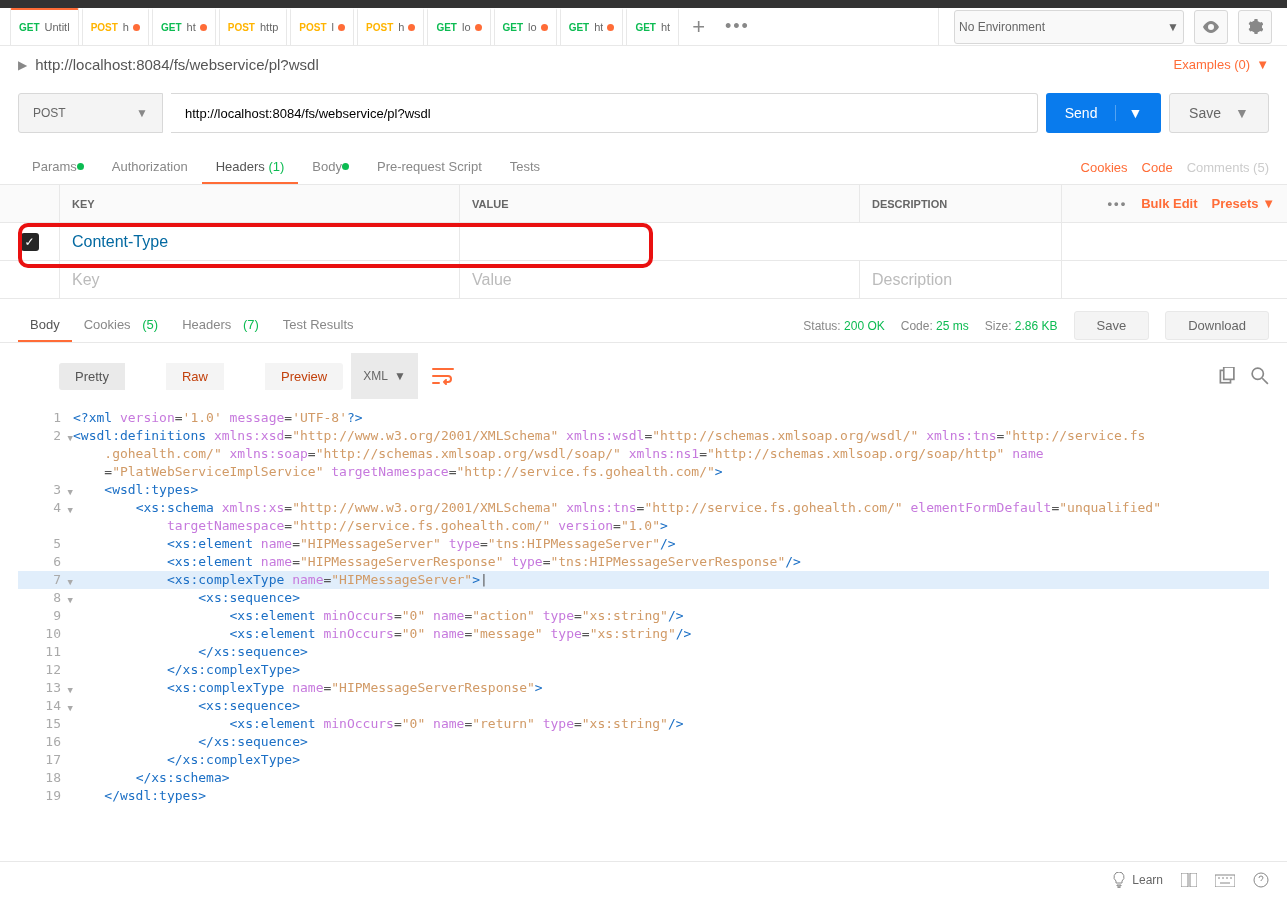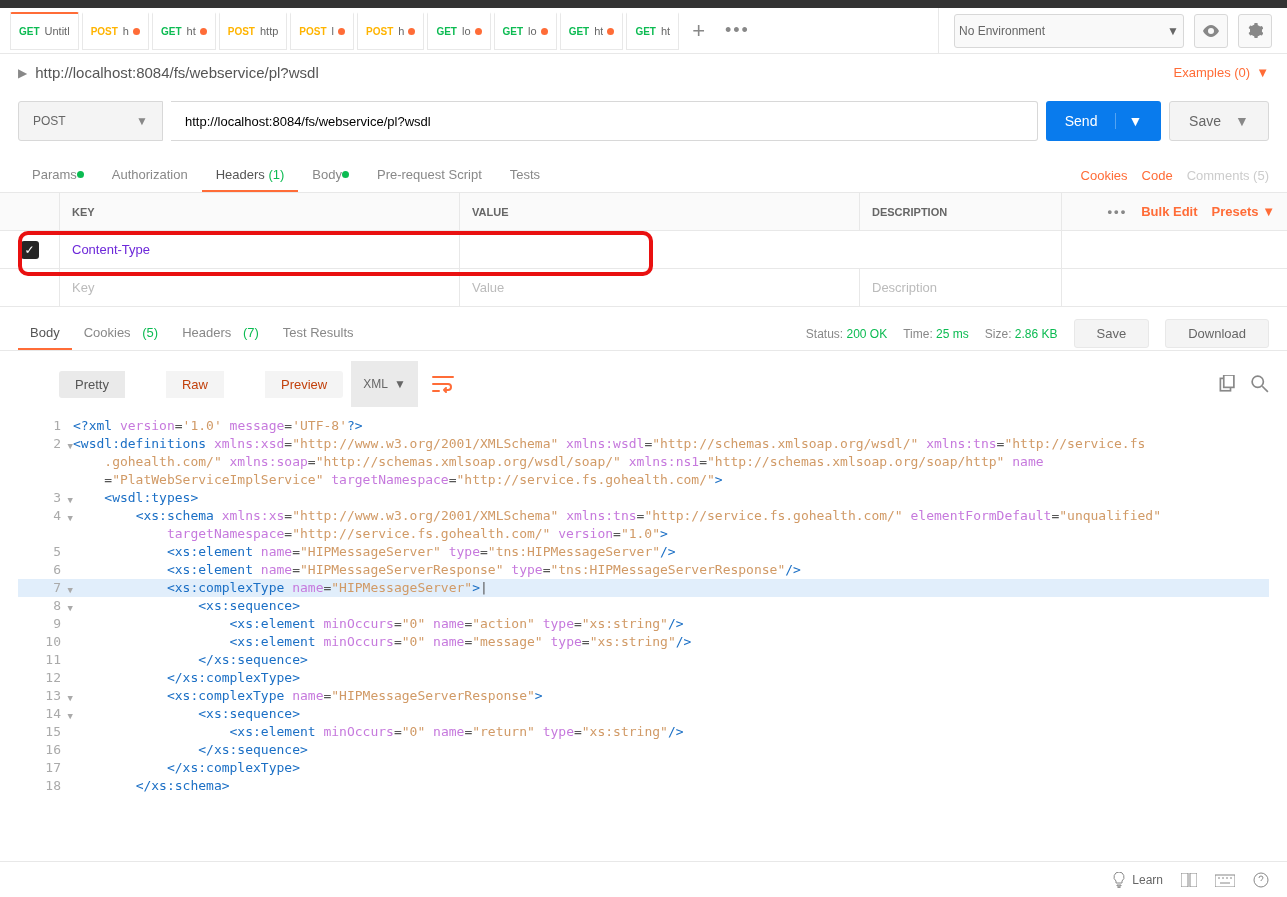--- a/index.html
+++ b/index.html
@@ -1,18 +1,18 @@
 <!DOCTYPE html>
 <html><head>
 <meta charset="utf-8">
 <style>
 * { box-sizing: border-box; margin: 0; padding: 0; }
 body { font-family: -apple-system, BlinkMacSystemFont, "Segoe UI", Arial, sans-serif; font-size: 12px; color: #666; background: #fff; width: 1287px; height: 897px; overflow: hidden; }
 .top-bar { height: 8px; background: #333; }
-.top-row { display: flex; height: 46px; border-bottom: 1px solid #e8e8e8; gap: 16px; }
+.top-row { display: flex; height: 38px; border-bottom: 1px solid #e8e8e8; gap: 16px; }
 .tabs { display: flex; flex: 1; align-items: center; padding-left: 10px; }
 .tab { display: flex; align-items: center; padding: 0 8px; height: 38px; border: 1px solid #e8e8e8; border-top: 2px solid transparent; margin-right: 3px; background: #fff; border-radius: 2px 2px 0 0; cursor: pointer; }
 .tab.active { border-top-color: #ff6c37; }
 .method { font-weight: 700; font-size: 10px; }
 .method.GET { color: #0cbb52; }
 .method.POST { color: #ffb400; }
 .tab-title { margin-left: 5px; font-size: 11px; color: #666; max-width: 28px; overflow: hidden; white-space: nowrap; }
 .dot { width: 7px; height: 7px; border-radius: 50%; background: #ff6c37; margin-left: 4px; }
 .add-tab { font-size: 22px; color: #888; padding: 0 10px; cursor: pointer; }
 .more-tabs { font-size: 18px; color: #888; padding: 0 10px; cursor: pointer; letter-spacing: 2px; }
@@ -42,21 +42,21 @@
 .hdr-row.head { background: #fafafa; font-weight: 600; color: #666; font-size: 11px; }
 .hdr-cell { padding: 0 12px; border-right: 1px solid #e8e8e8; height: 100%; display: flex; align-items: center; }
 .hdr-check { width: 60px; justify-content: center; }
 .hdr-key { width: 400px; }
 .hdr-val { width: 400px; }
 .hdr-desc { flex: 1; }
 .hdr-actions { width: 225px; justify-content: flex-end; gap: 14px; border-right: none; font-size: 13px; }
 .hdr-actions a { color: #ff6c37; text-decoration: none; }
 .hdr-actions .more { color: #888; letter-spacing: 2px; }
 .checkbox { width: 18px; height: 18px; background: #262626; border-radius: 3px; display: flex; align-items: center; justify-content: center; color: #fff; font-size: 12px; }
-.hdr-input { border: none; width: 100%; font-size: 13px; color: #6d28d9; background: transparent; }
+.hdr-input { border: none; width: 100%; font-size: 16px; color: #0369a1; background: transparent; }
 .hdr-input::placeholder { color: #bbb; }
 .red-box { position: absolute; border: 4px solid #e91010; border-radius: 10px; pointer-events: none; }
 .resp-tabs { display: flex; padding: 10px 18px 0; border-bottom: 1px solid #e8e8e8; align-items: center; }
 .resp-tab { padding: 8px 12px; font-size: 13px; color: #888; cursor: pointer; border-bottom: 2px solid transparent; display: flex; gap: 4px; }
 .resp-tab.active { border-bottom-color: #ff6c37; color: #555; }
 .resp-status { margin-left: auto; display: flex; gap: 16px; font-size: 12px; align-items: center; }
 .resp-status .lbl { color: #888; }
 .resp-status .val { color: #0cbb52; }
 .resp-btn { padding: 6px 22px; background: #f4f4f4; border: 1px solid #e8e8e8; border-radius: 3px; font-size: 13px; color: #666; cursor: pointer; }
 .format-row { display: flex; padding: 10px 18px; align-items: center; gap: 8px; }
@@ -240,21 +240,21 @@
   <div class="red-box" style="left:18px; top:38px; width:635px; height:45px;"></div>
 </div>
 
 <div class="resp-tabs">
   <div class="resp-tab active">Body</div>
   <div class="resp-tab"><span>Cookies</span>&nbsp;<span class="count">(5)</span></div>
   <div class="resp-tab"><span>Headers</span>&nbsp;<span class="count">(7)</span></div>
   <div class="resp-tab">Test Results</div>
   <div class="resp-status">
     <span><span class="lbl">Status:</span> <span class="val">200 OK</span></span>
-    <span><span class="lbl">Time:</span> <span class="val">25 ms</span></span>
+    <span><span class="lbl">Code:</span> <span class="val">25 ms</span></span>
     <span><span class="lbl">Size:</span> <span class="val">2.86 KB</span></span>
     <button class="resp-btn">Save</button>
     <button class="resp-btn">Download</button>
   </div>
 </div>
 
 <div class="format-row">
   <div class="pill-group">
     <div class="pill active">Pretty</div>
     <div class="pill">Raw</div>
@@ -358,20 +358,24 @@
       <div class="gutter">16</div>
       <div class="code">                <span class="tag">&lt;/xs:sequence&gt;</span></div>
     </div>
     <div class="code-line">
       <div class="gutter">17</div>
       <div class="code">            <span class="tag">&lt;/xs:complexType&gt;</span></div>
     </div>
     <div class="code-line">
       <div class="gutter">18</div>
       <div class="code">        <span class="tag">&lt;/xs:schema&gt;</span></div>
+    </div>
+    <div class="code-line">
+      <div class="gutter">19</div>
+      <div class="code">    <span class="tag">&lt;/wsdl:types&gt;</span></div>
     </div>
   </div>
 
 <div class="bottom-bar">
   <span style="display:flex;align-items:center;gap:6px">
     <svg width="14" height="16" viewBox="0 0 14 16">
         <path d="M7 0a5 5 0 00-3 9v2h6v-2a5 5 0 00-3-9zM5 13h4v1H5zm1 2h2v1H6z" fill="none" stroke="#888"></path>
       </svg>
     <span>Learn</span>
   </span>

